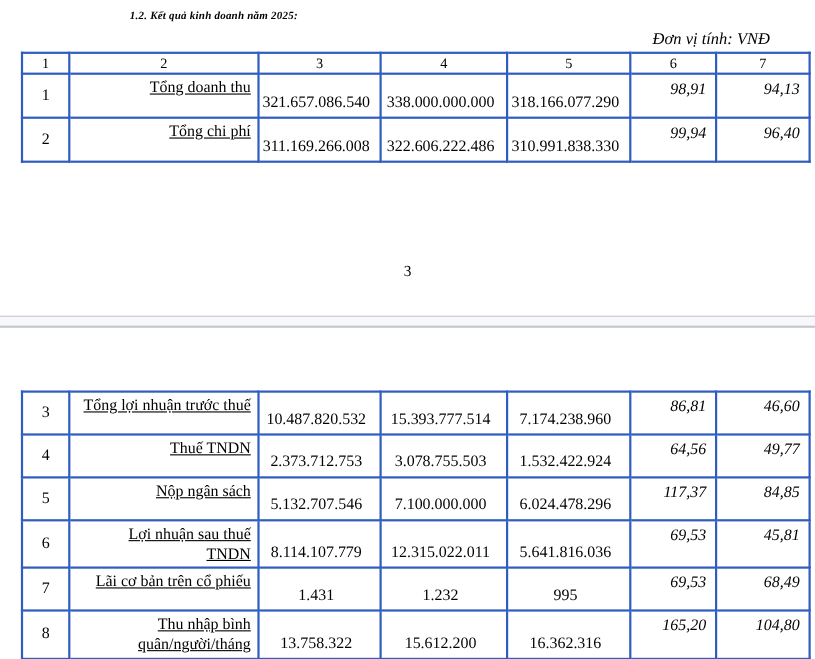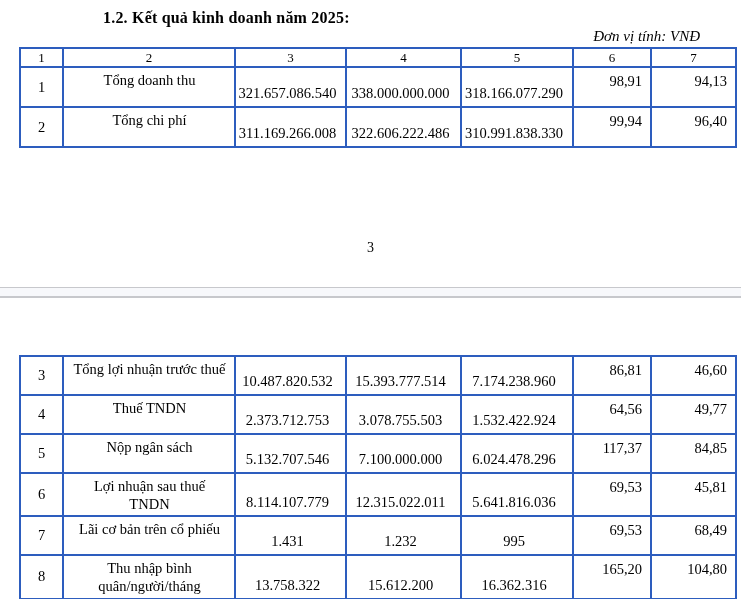--- a/index.html
+++ b/index.html
@@ -1,21 +1,21 @@
 <!DOCTYPE html>
 <html><head>
 <meta charset="utf-8">
 <style>
   * { margin: 0; padding: 0; box-sizing: border-box; }
   html, body { width: 741px; height: 599px; background: #ffffff; overflow: hidden; }
   body { position: relative; font-family: "Liberation Serif", serif; color: #000; }
 
   .doc-title {
-    position: absolute; left: 103px; top: 9px;
-    font-size: 16px; font-weight: bold; 
+    position: absolute; left: 118px; top: 9px;
+    font-size: 10px; font-weight: bold; font-style: italic;
     letter-spacing: 0.2px;
   }
   .unit-note {
     position: absolute; top: 28px; right: 41px;
     font-size: 15px; font-style: italic; text-align: right;
   }
 
   table.fin {
     position: absolute; left: 19px; width: 716px;
     border-collapse: collapse; table-layout: fixed;
@@ -33,23 +33,23 @@
     font-weight: bold; font-size: 14px; line-height: 1.22;
     white-space: pre-line; padding: 2px 3px;
   }
   tr.colnum td {
     height: 19px; text-align: center; vertical-align: middle;
     font-size: 13px; padding: 0 2px;
   }
   #table-page1 tbody.data tr { height: 40px; }
   #table-page2 tbody.data tr { height: 39px; }
   td.c-no    { text-align: center; vertical-align: middle; }
-  td.c-label { text-align: center;  vertical-align: top; padding: 3px 6px 2px 7px; line-height: 1.25; white-space: pre-line; }
+  td.c-label { text-align: right;  vertical-align: top; padding: 3px 6px 2px 7px; line-height: 1.25; white-space: pre-line; text-decoration: underline; }
   td.c-num   { text-align: center; vertical-align: bottom; padding: 2px 8px 4px 2px; }
-  td.c-pct   { text-align: right; vertical-align: top; padding: 5px 8px 2px 2px; }
+  td.c-pct   { text-align: right; vertical-align: top; padding: 5px 8px 2px 2px; font-style: italic; }
 
   .page-number {
     position: absolute; left: 0; top: 240px; width: 741px;
     text-align: center; font-size: 14px;
   }
 
   .page-separator {
     position: absolute; left: 0; top: 287px; width: 741px; height: 11px;
     background: #f7f8fb;
     border-top: 1px solid #c7c8cc;

